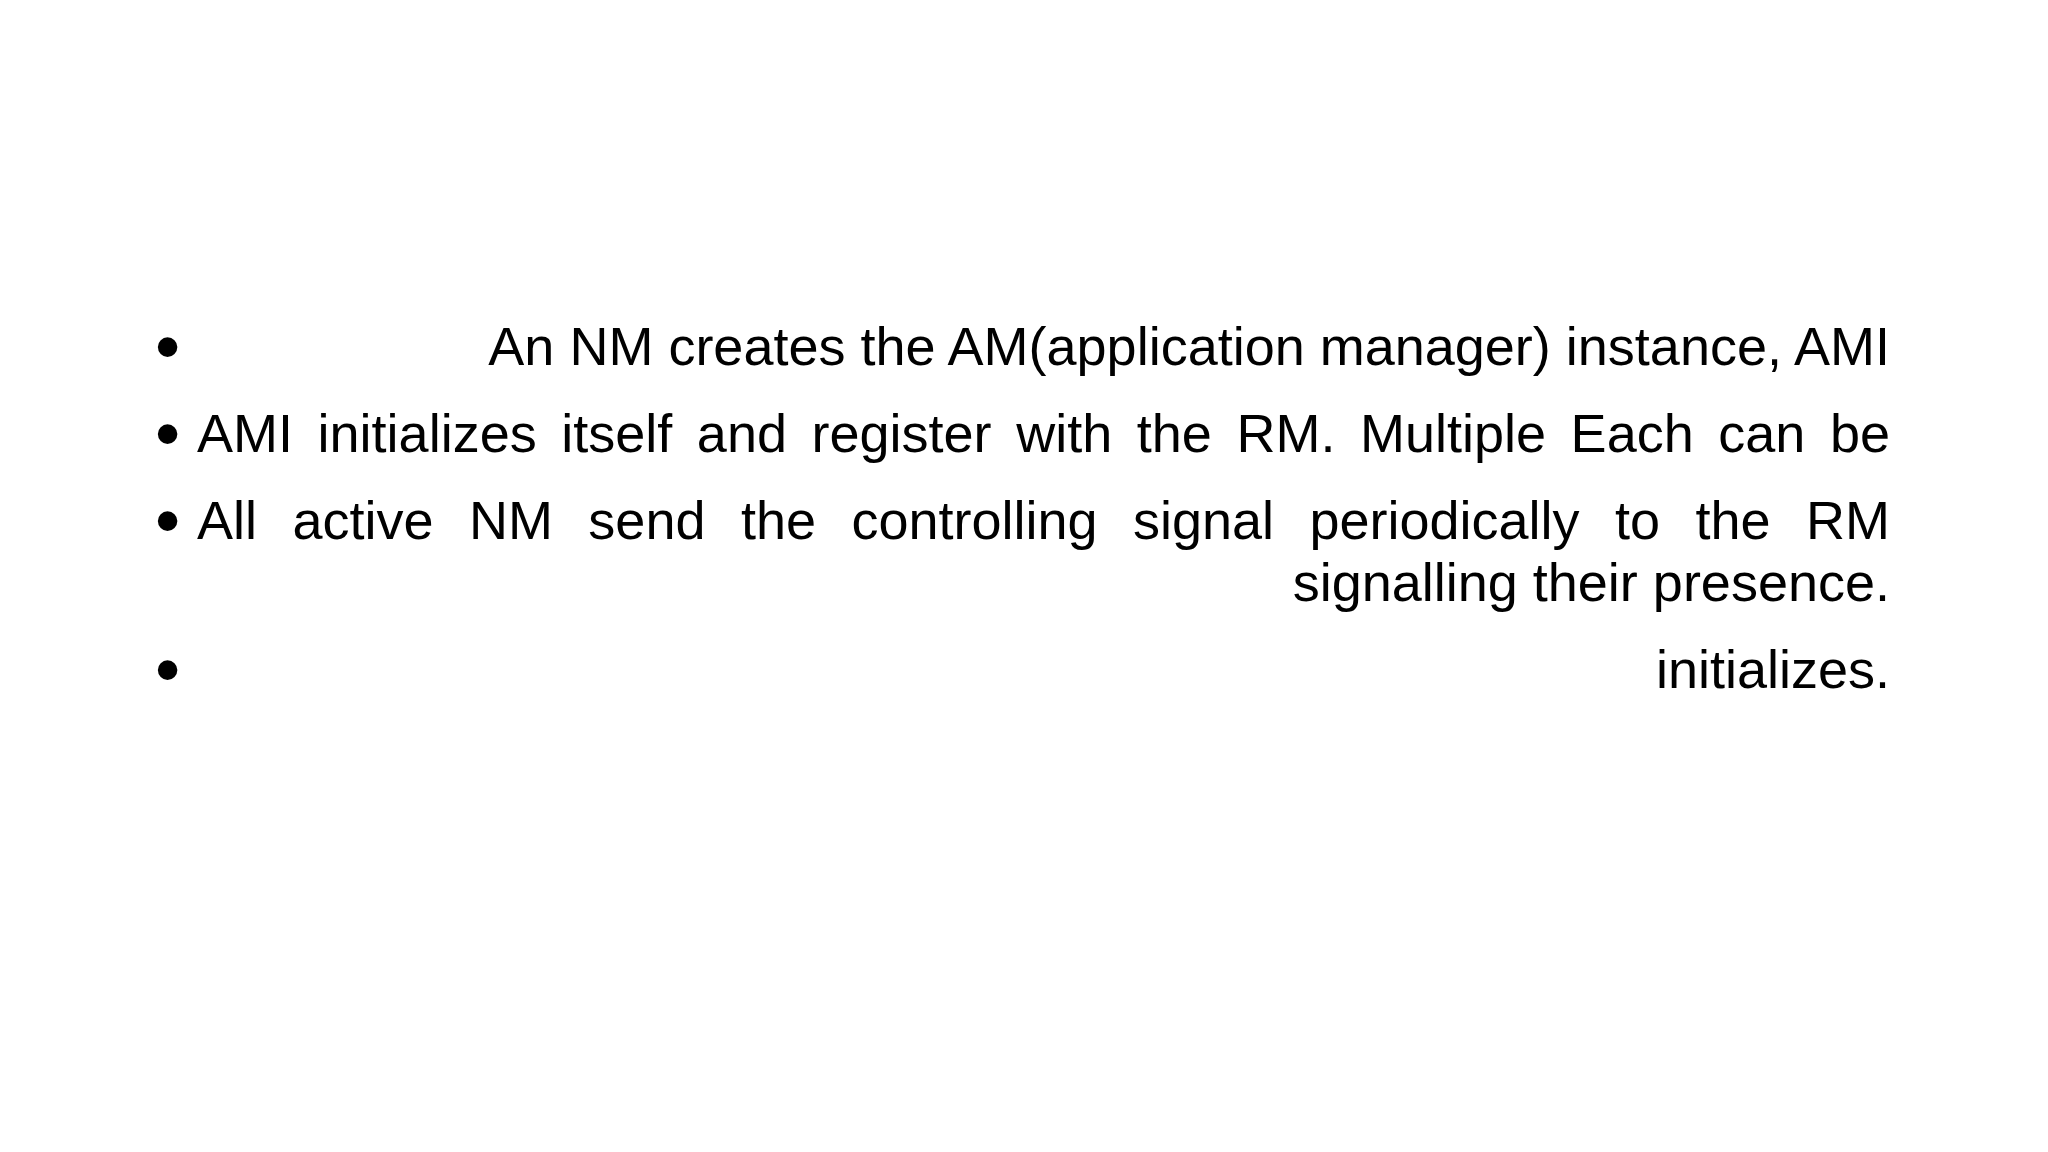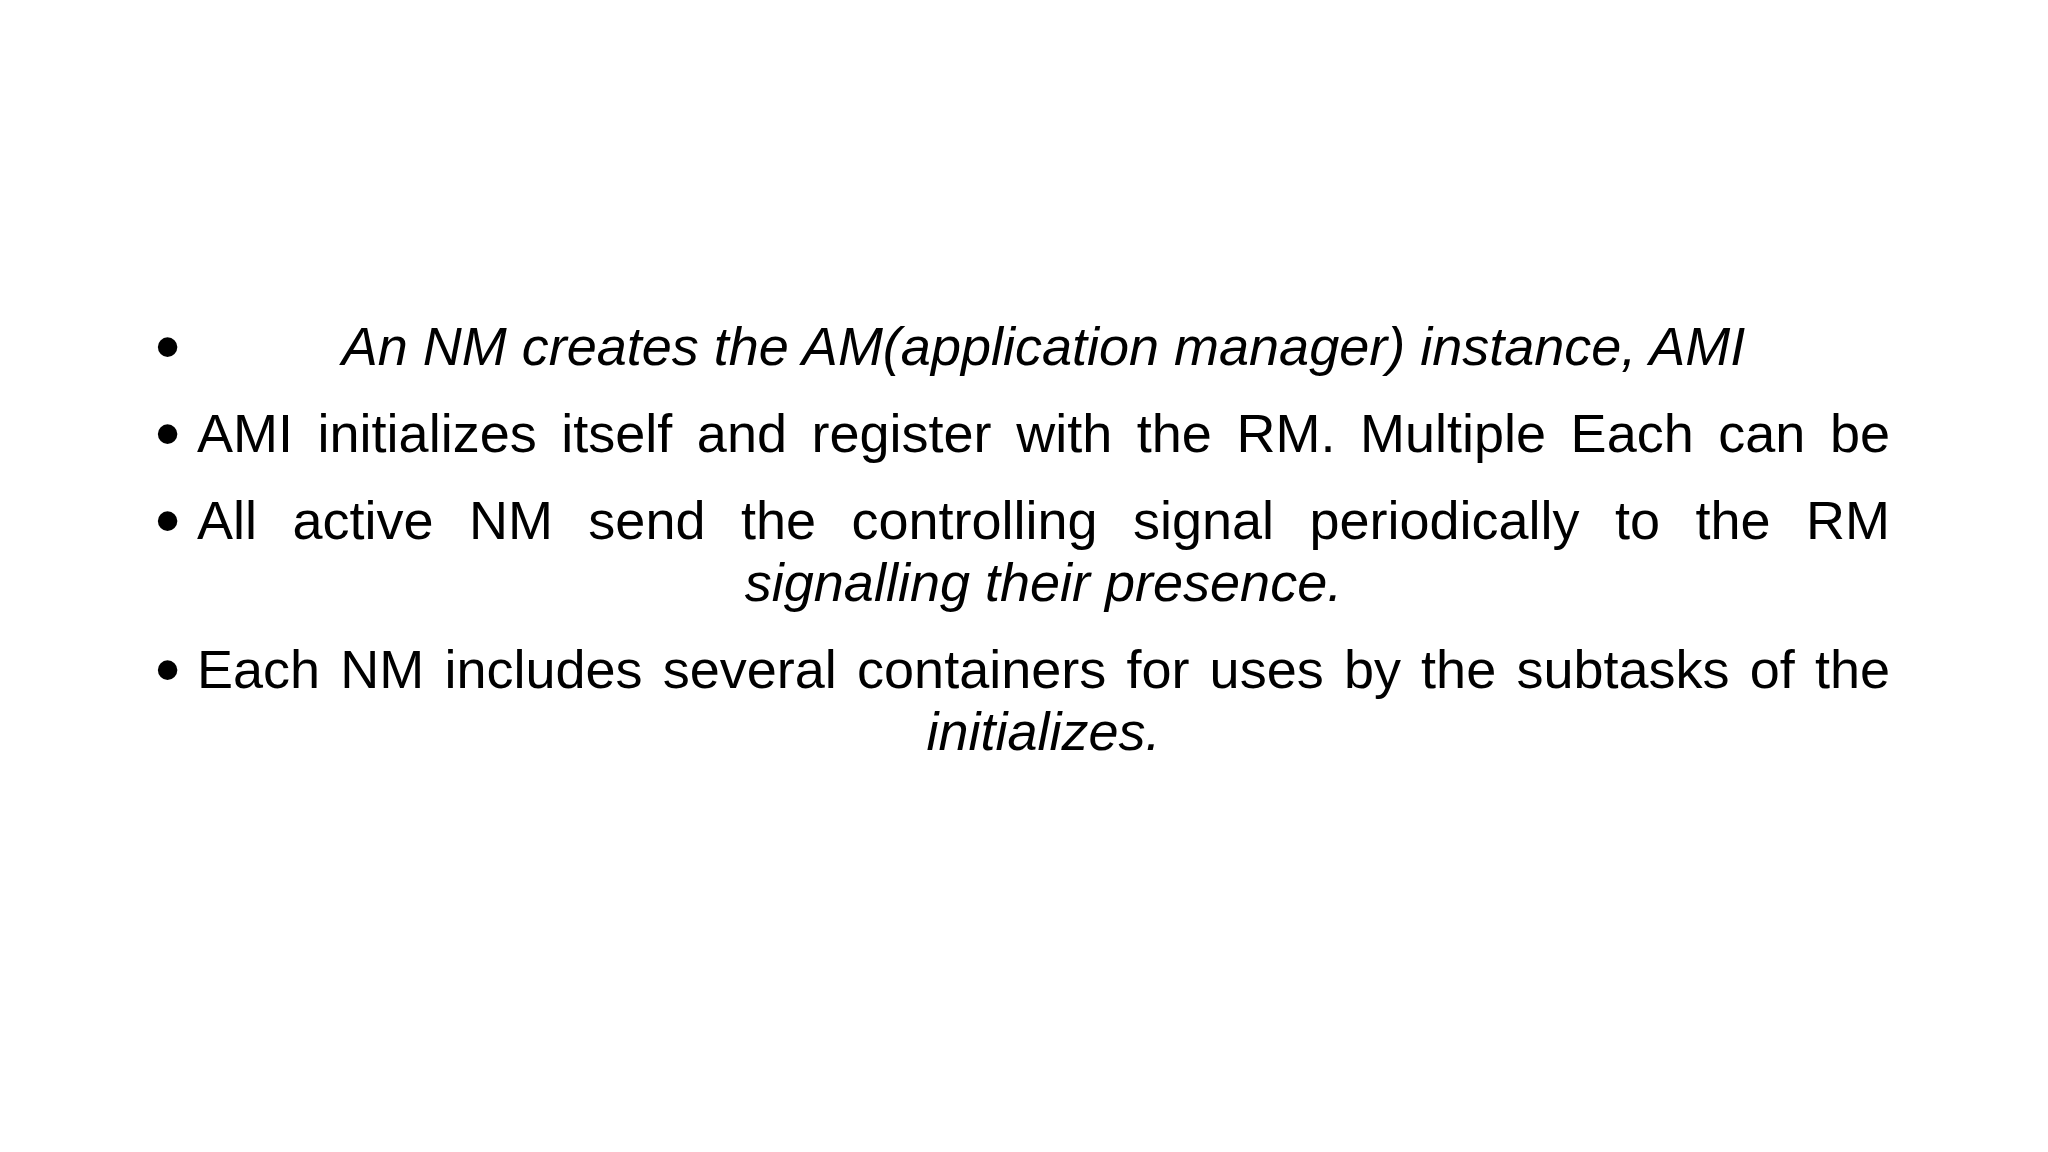--- a/index.html
+++ b/index.html
@@ -51,24 +51,23 @@
     overflow: hidden;
   }
   .jline::after {
     content: "";
     display: inline-block;
     width: 100%;
     height: 0;
   }
   
   .lline {
-    text-align: center;
+    text-align: right;
     height: 62px;
     overflow: visible;
-    font-style: italic;
   }
 </style>
 </head>
 <body>
 
 <div class="slide" style="background: rgb(255, 255, 255);">
   <div class="textblock" style="color: rgb(0, 0, 0);">
 
     <div class="bullet">
       <span class="marker">•</span>
@@ -81,18 +80,17 @@
     </div>
 
     <div class="bullet">
       <span class="marker">•</span>
       <div class="jline">All active NM send the controlling signal periodically to the RM</div>
       <div class="lline">signalling their presence.</div>
     </div>
 
     <div class="bullet">
       <span class="marker">•</span>
-      <div class="jline">Each NM includes several containers for uses by the subtasks of the</div>
       <div class="lline">initializes.</div>
     </div>
 
   </div>
 </div>
 
 </body></html>

